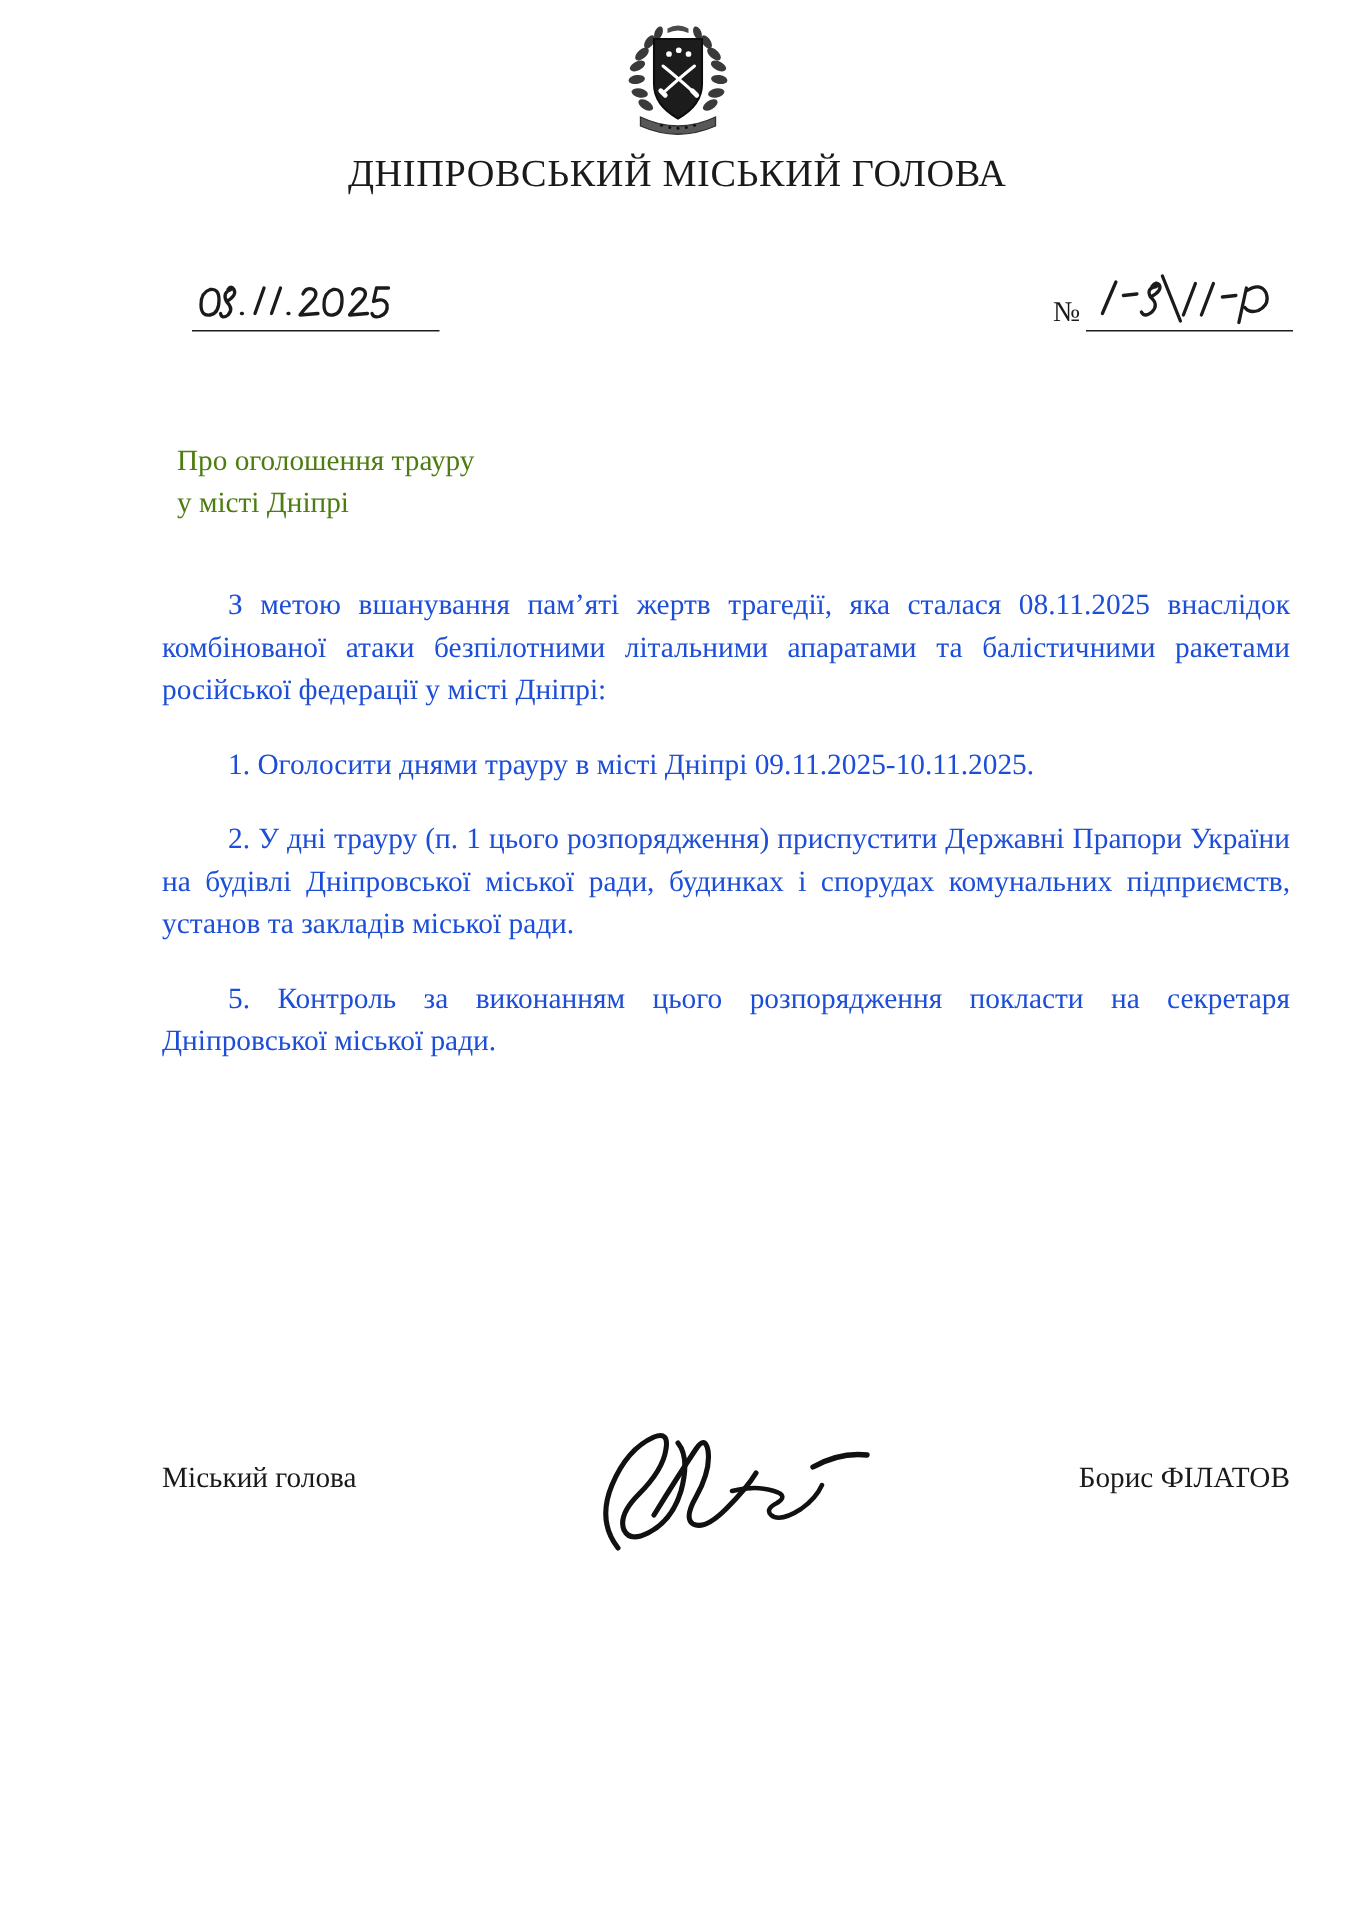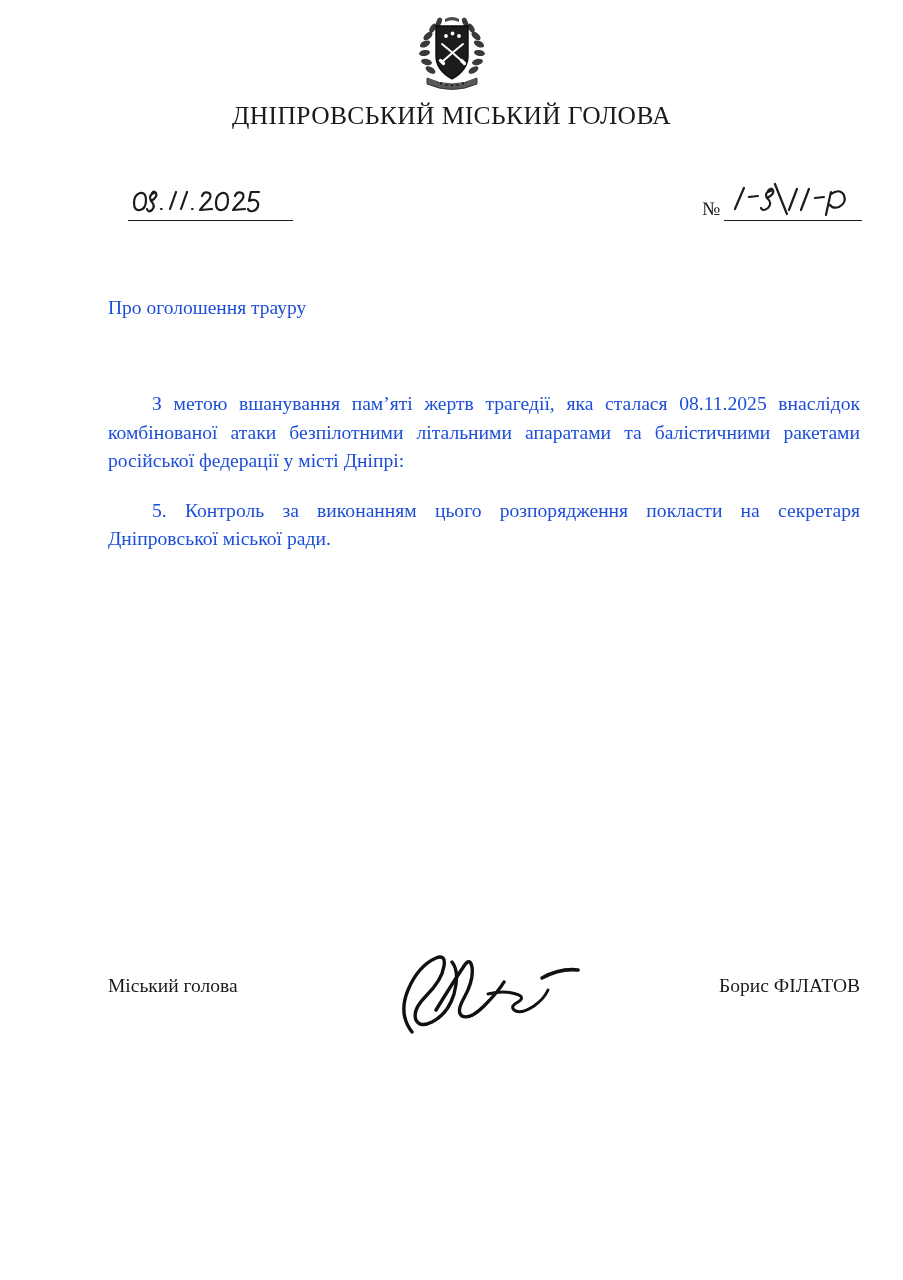--- a/index.html
+++ b/index.html
@@ -100,25 +100,25 @@
     bottom: 1px;
     width: 100%;
     height: 40px;
     pointer-events: none;
   }
   .hand svg { display: block; width: 100%; height: 100%; overflow: visible; }
 
   
   .subject {
     position: absolute;
-    left: 108px;
+    left: 118px;
     top: 294px;
     font-size: 19.5px;
     line-height: 1.46;
-    color: #1d4ed8;
+    color: #4d7c0f;
   }
 
   
   .body {
     position: absolute;
     left: 108px;
     top: 390px;
     width: 752px;
   }
   .para {
@@ -273,24 +273,27 @@
 
             <path d="M104 13 L99 36 M104 15 Q113 9 117 16 Q120 24 112 28 Q106 30 103 26"></path>
           </g>
         </svg>
       </div>
     </div>
   </div>
 
   <div class="subject">
     <div>Про оголошення трауру</div>
+    <div>у місті Дніпрі</div>
   </div>
 
   <div class="body">
     <p class="para">З метою вшанування пам’яті жертв трагедії, яка сталася 08.11.2025 внаслідок комбінованої атаки безпілотними літальними апаратами та балістичними ракетами російської федерації у місті Дніпрі:</p>
+    <p class="para">1.  Оголосити днями трауру в місті Дніпрі 09.11.2025-10.11.2025.</p>
+    <p class="para">2. У дні трауру (п. 1 цього розпорядження) приспустити Державні Прапори України на будівлі Дніпровської міської ради, будинках і спорудах комунальних підприємств, установ та закладів міської ради.</p>
     <p class="para">5. Контроль за виконанням цього розпорядження покласти на секретаря Дніпровської міської ради.</p>
   </div>
 
   <div class="sign-scribble">
     <svg viewBox="0 0 240 96" xmlns="http://www.w3.org/2000/svg">
       <g fill="none" stroke="#111111" stroke-linecap="round" stroke-linejoin="round">
         <path d="M20 92 Q6 74 16 50 Q26 26 44 18 Q54 14 52 26 Q50 40 34 56 Q20 70 24 80 Q28 88 40 82 Q56 74 62 54 Q68 32 60 22" stroke-width="3.4"></path>
         <path d="M44 70 Q60 44 72 26 Q78 17 80 27 Q82 40 72 58 Q64 72 70 76 Q78 80 92 66 Q106 52 112 42" stroke-width="3.4"></path>
         <path d="M96 54 Q112 50 124 54 Q134 57 126 62 Q118 66 122 70 Q128 75 142 66 Q152 59 156 50" stroke-width="3.0"></path>
         <path d="M150 38 Q168 28 186 30" stroke-width="3.6"></path>

